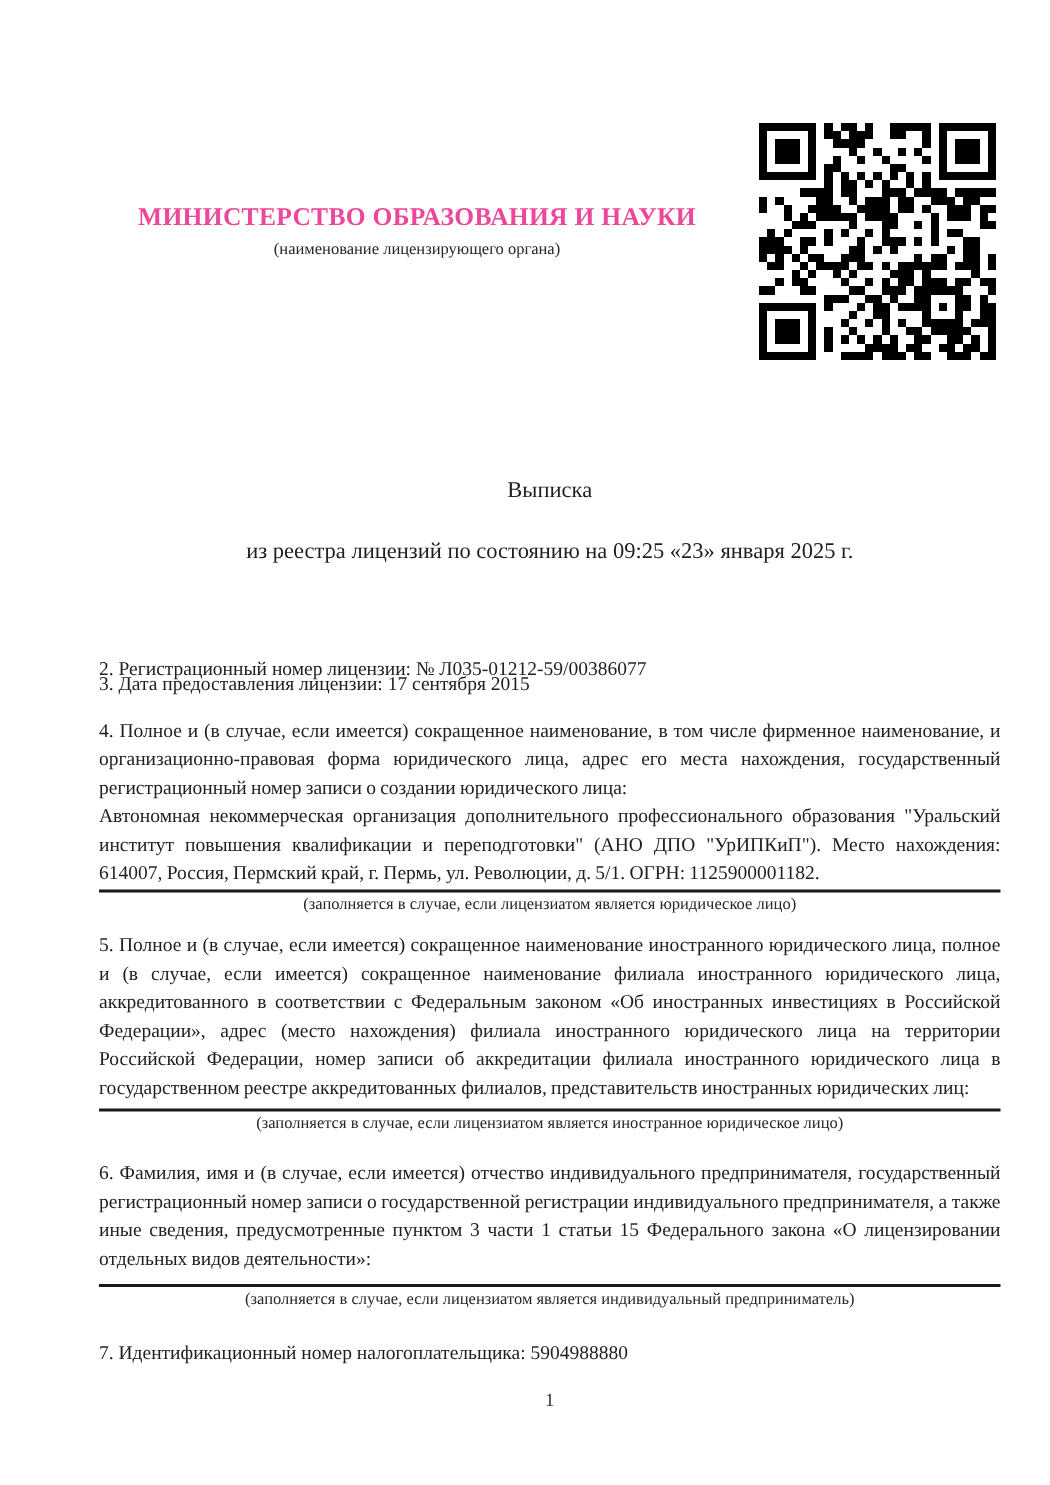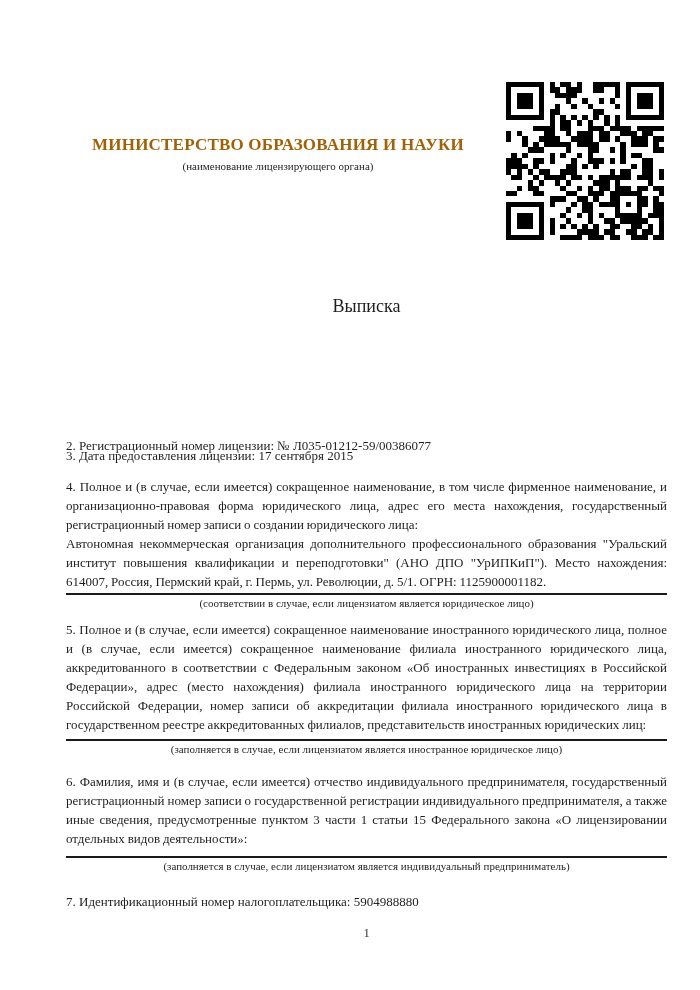--- a/index.html
+++ b/index.html
@@ -16,30 +16,30 @@
     color:var(--text-color);
     background:var(--bg-color);
   }
   .page{position:relative;width:700px;height:990px;overflow:hidden;background:var(--bg-color);}
 
   .qr{position:absolute;left:506px;top:82px;width:158px;height:158px;}
   .qr svg{display:block;width:158px;height:158px;shape-rendering:crispEdges;}
 
   .header{position:absolute;left:66px;top:132px;width:424px;text-align:center;}
   .ministry-line{
-    font-weight:bold;font-size:17px;line-height:26px;color:#a16207;
+    font-weight:bold;font-size:17px;line-height:26px;color:#ec4899;
     white-space:nowrap;letter-spacing:.2px;
   }
   .caption{
     font-size:11px;line-height:13px;color:#262626;text-align:center;
   }
   .header .caption{margin-top:2px;}
 
   .title-block{position:absolute;left:66px;top:296px;width:601px;text-align:center;}
-  .title-line{font-size:18px;line-height:20px;}
+  .title-line{font-size:15px;line-height:20px;margin-top:21px;}
 
   .group{position:absolute;left:66px;width:601px;}
   .g1{top:368px;}
   .g2{top:438px;}
   .g3{top:448px;}
   .g4{top:477px;}
   .g5{top:620px;}
   .g6{top:772px;}
   .g7{top:894px;}
 
@@ -497,36 +497,37 @@
       </svg>
   </div>
 
   <div class="header">
     <div class="ministry-line">МИНИСТЕРСТВО ОБРАЗОВАНИЯ И НАУКИ</div>
     <div class="caption">(наименование лицензирующего органа)</div>
   </div>
 
   <div class="title-block">
     <div class="title-line">Выписка</div>
+    <div class="title-line">из реестра лицензий по состоянию на 09:25 «23» января 2025 г.</div>
   </div>
 
 
   <div class="group g2">
     <div class="line-item">2. Регистрационный номер лицензии: № Л035-01212-59/00386077</div>
   </div>
 
   <div class="group g3">
     <div class="line-item">3. Дата предоставления лицензии: 17 сентября 2015</div>
   </div>
 
   <div class="group g4">
     <div class="para">4. Полное и (в случае, если имеется) сокращенное наименование, в том числе фирменное наименование, и организационно-правовая форма юридического лица, адрес его места нахождения, государственный регистрационный номер записи о создании юридического лица:</div>
     <div class="para">Автономная некоммерческая организация дополнительного профессионального образования "Уральский институт повышения квалификации и переподготовки" (АНО ДПО "УрИПКиП"). Место нахождения: 614007, Россия, Пермский край, г. Пермь, ул. Революции, д. 5/1. ОГРН: 1125900001182.</div>
     <div class="hline"></div>
-    <div class="caption">(соответствии в случае, если лицензиатом является юридическое лицо)</div>
+    <div class="caption">(заполняется в случае, если лицензиатом является юридическое лицо)</div>
   </div>
 
   <div class="group g5">
     <div class="para">5. Полное и (в случае, если имеется) сокращенное наименование иностранного юридического лица, полное и (в случае, если имеется) сокращенное наименование филиала иностранного юридического лица, аккредитованного в соответствии с Федеральным законом «Об иностранных инвестициях в Российской Федерации», адрес (место нахождения) филиала иностранного юридического лица на территории Российской Федерации, номер записи об аккредитации филиала иностранного юридического лица в государственном реестре аккредитованных филиалов, представительств иностранных юридических лиц:</div>
     <div class="hline"></div>
     <div class="caption">(заполняется в случае, если лицензиатом является иностранное юридическое лицо)</div>
   </div>
 
   <div class="group g6">
     <div class="para">6. Фамилия, имя и (в случае, если имеется) отчество индивидуального предпринимателя, государственный регистрационный номер записи о государственной регистрации индивидуального предпринимателя, а также иные сведения, предусмотренные пунктом 3 части 1 статьи 15 Федерального закона «О лицензировании отдельных видов деятельности»:</div>

